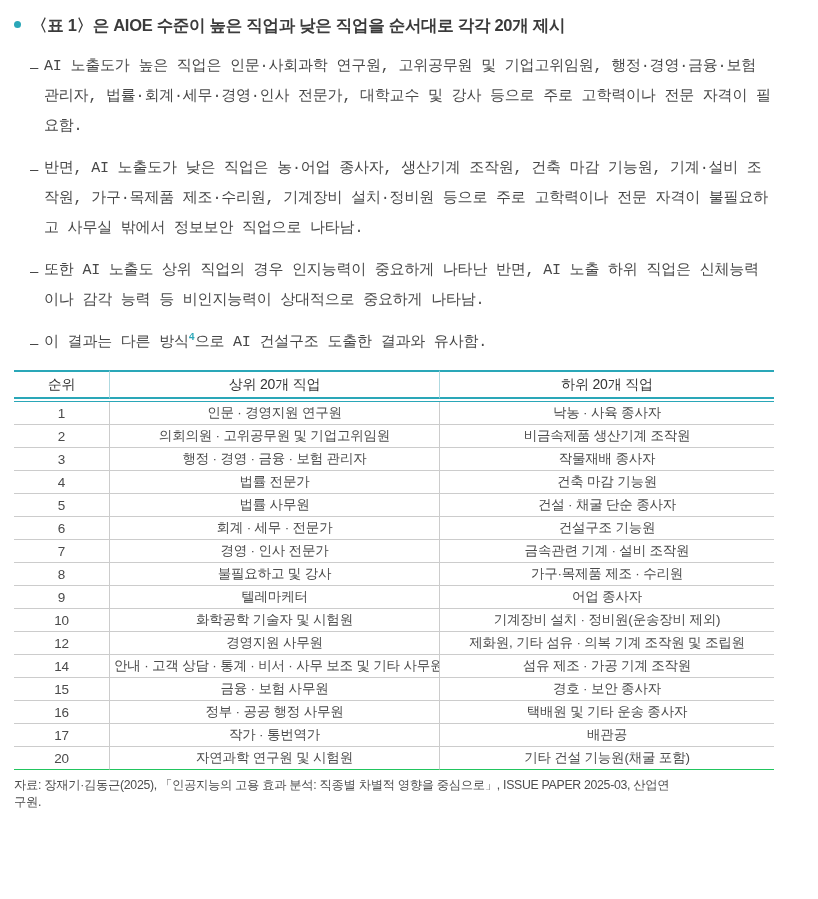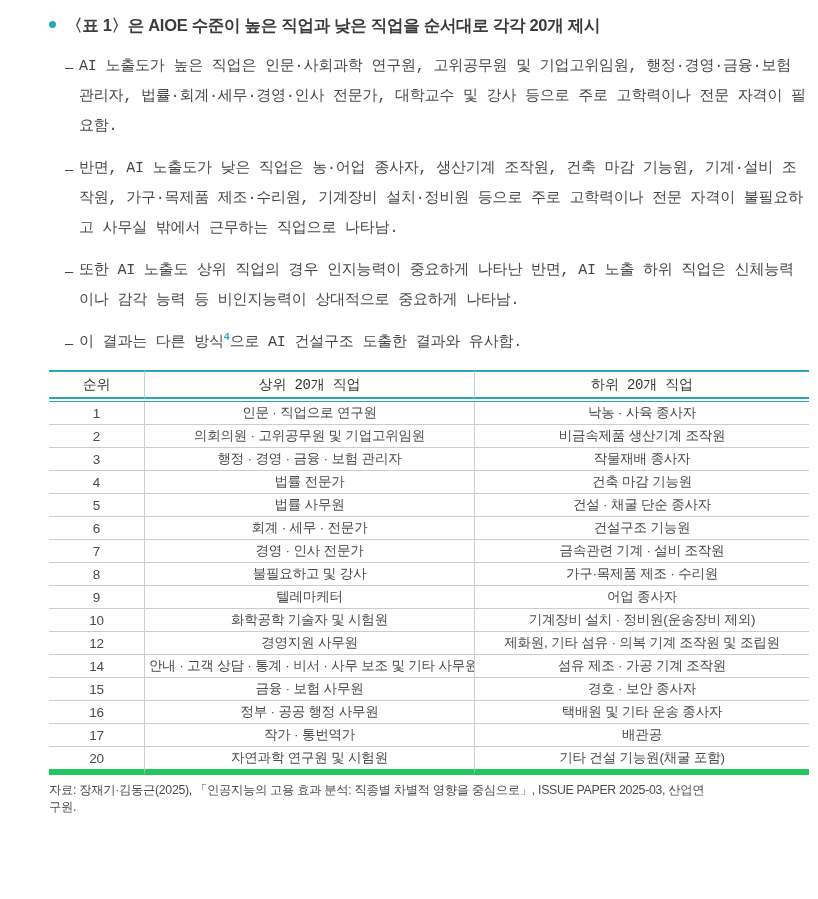--- a/index.html
+++ b/index.html
@@ -5,21 +5,20 @@
   html, body { margin: 0; padding: 0; background: #ffffff; }
   body {
     width: 818px; height: 899px; overflow: hidden;
     font-family: "Liberation Sans", "DejaVu Sans", sans-serif;
     color: #454545;
   }
   .page {
     box-sizing: border-box;
     width: 698px; height: 899px;
     padding: 13px 28px 0 14px;
-    margin-left: 35px;
   }
 
   
   .heading {
     display: flex; align-items: flex-start; gap: 10px;
     font-size: 16.5px; font-weight: bold; color: #3b3b3b;
     letter-spacing: -0.3px; line-height: 24px;
   }
   .bullet-dot {
     flex: 0 0 auto; width: 7px; height: 7px; border-radius: 50%;
@@ -54,38 +53,38 @@
     table-layout: fixed;
     font-size: 13.5px; color: #4a4a4a; letter-spacing: -0.2px;
   }
   table.aioe col.c-rank   { width: 96px; }
   table.aioe col.c-top    { width: 330px; }
   table.aioe col.c-bottom { width: 334px; }
   table.aioe thead th {
     border-top: 2px solid #2aa7b8;
     border-bottom: 2px solid #2aa7b8;
     height: 25px; font-weight: normal; color: #333333;
-    font-size: 14px; text-align: center; padding: 0 4px; font-family: Liberation Mono, monospace;
+    font-size: 14px; text-align: center; padding: 0 4px;
   }
   table.aioe thead th:nth-child(1),
   table.aioe thead th:nth-child(2) { border-right: 1px solid #aed9e0; }
   table.aioe tr.sep td {
     height: 2px; padding: 0;
     border-bottom: 1px solid #2aa7b8;
   }
   table.aioe tbody td {
     height: 22px; padding: 0 4px;
     text-align: center; vertical-align: middle;
     border-bottom: 1px solid #cccccc;
     white-space: nowrap; overflow: hidden;
   }
   table.aioe tbody tr td:nth-child(1),
   table.aioe tbody tr td:nth-child(2) { border-right: 1px solid #cccccc; }
   table.aioe tbody tr.sep td { border-right: none; }
-  table.aioe tbody tr:last-child td { border-bottom: 6px solid #22c55e; }
+  table.aioe tbody tr:last-child td { border-bottom: 1px solid #22c55e; }
 
   
   .source {
     margin-top: 7px; font-size: 12.3px; color: #4c4c4c;
     letter-spacing: -0.3px;
   }
 </style>
 </head>
 <body>
 
@@ -97,21 +96,21 @@
   </div>
 
   <div class="dash-list">
 
   <div class="dash-item">
         <span class="dash">–</span>
         <span class="dash-text">AI 노출도가 높은 직업은 인문·사회과학 연구원, 고위공무원 및 기업고위임원, 행정·경영·금융·보험 관리자, 법률·회계·세무·경영·인사 전문가, 대학교수 및 강사 등으로 주로 고학력이나 전문 자격이 필요함.</span>
       </div>
       <div class="dash-item">
         <span class="dash">–</span>
-        <span class="dash-text">반면, AI 노출도가 낮은 직업은 농·어업 종사자, 생산기계 조작원, 건축 마감 기능원, 기계·설비 조작원, 가구·목제품 제조·수리원, 기계장비 설치·정비원 등으로 주로 고학력이나 전문 자격이 불필요하고 사무실 밖에서 근무하는 직업으로 나타남.</span>
+        <span class="dash-text">반면, AI 노출도가 낮은 직업은 농·어업 종사자, 생산기계 조작원, 건축 마감 기능원, 기계·설비 조작원, 가구·목제품 제조·수리원, 기계장비 설치·정비원 등으로 주로 고학력이나 전문 자격이 불필요하고 사무실 밖에서 정보보안 직업으로 나타남.</span>
       </div>
       <div class="dash-item">
         <span class="dash">–</span>
         <span class="dash-text">또한 AI 노출도 상위 직업의 경우 인지능력이 중요하게 나타난 반면, AI 노출 하위 직업은 신체능력이나 감각 능력 등 비인지능력이 상대적으로 중요하게 나타남.</span>
       </div>
     </div>
 
   <div class="dash-list" style="margin-top:0;">
     <div class="dash-item">
       <span class="dash">–</span>
@@ -133,21 +132,21 @@
         <th>하위 20개 직업</th>
       </tr>
     </thead>
     <tbody>
       <tr class="sep">
           <td colspan="3"></td>
         </tr>
 
     <tr>
           <td>1</td>
-          <td>인문 · 직업으로 연구원</td>
+          <td>인문 · 경영지원 연구원</td>
           <td>낙농 · 사육 종사자</td>
         </tr>
         <tr>
           <td>2</td>
           <td>의회의원 · 고위공무원 및 기업고위임원</td>
           <td>비금속제품 생산기계 조작원</td>
         </tr>
         <tr>
           <td>3</td>
           <td>행정 · 경영 · 금융 · 보험 관리자</td>

